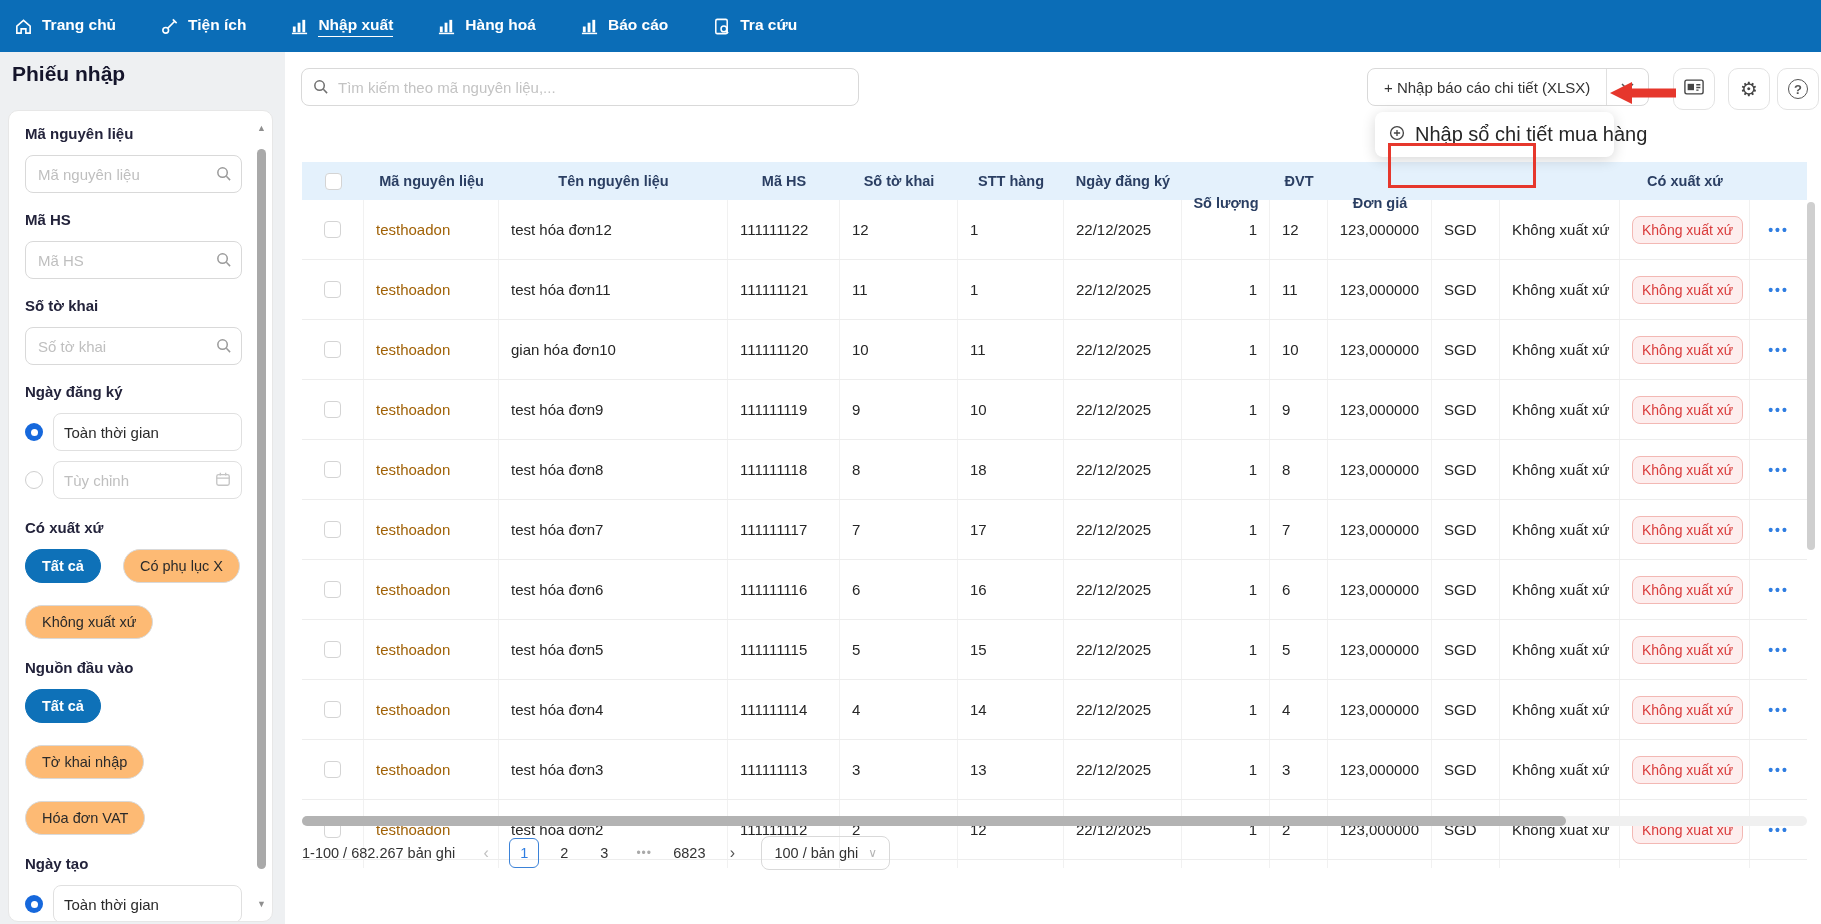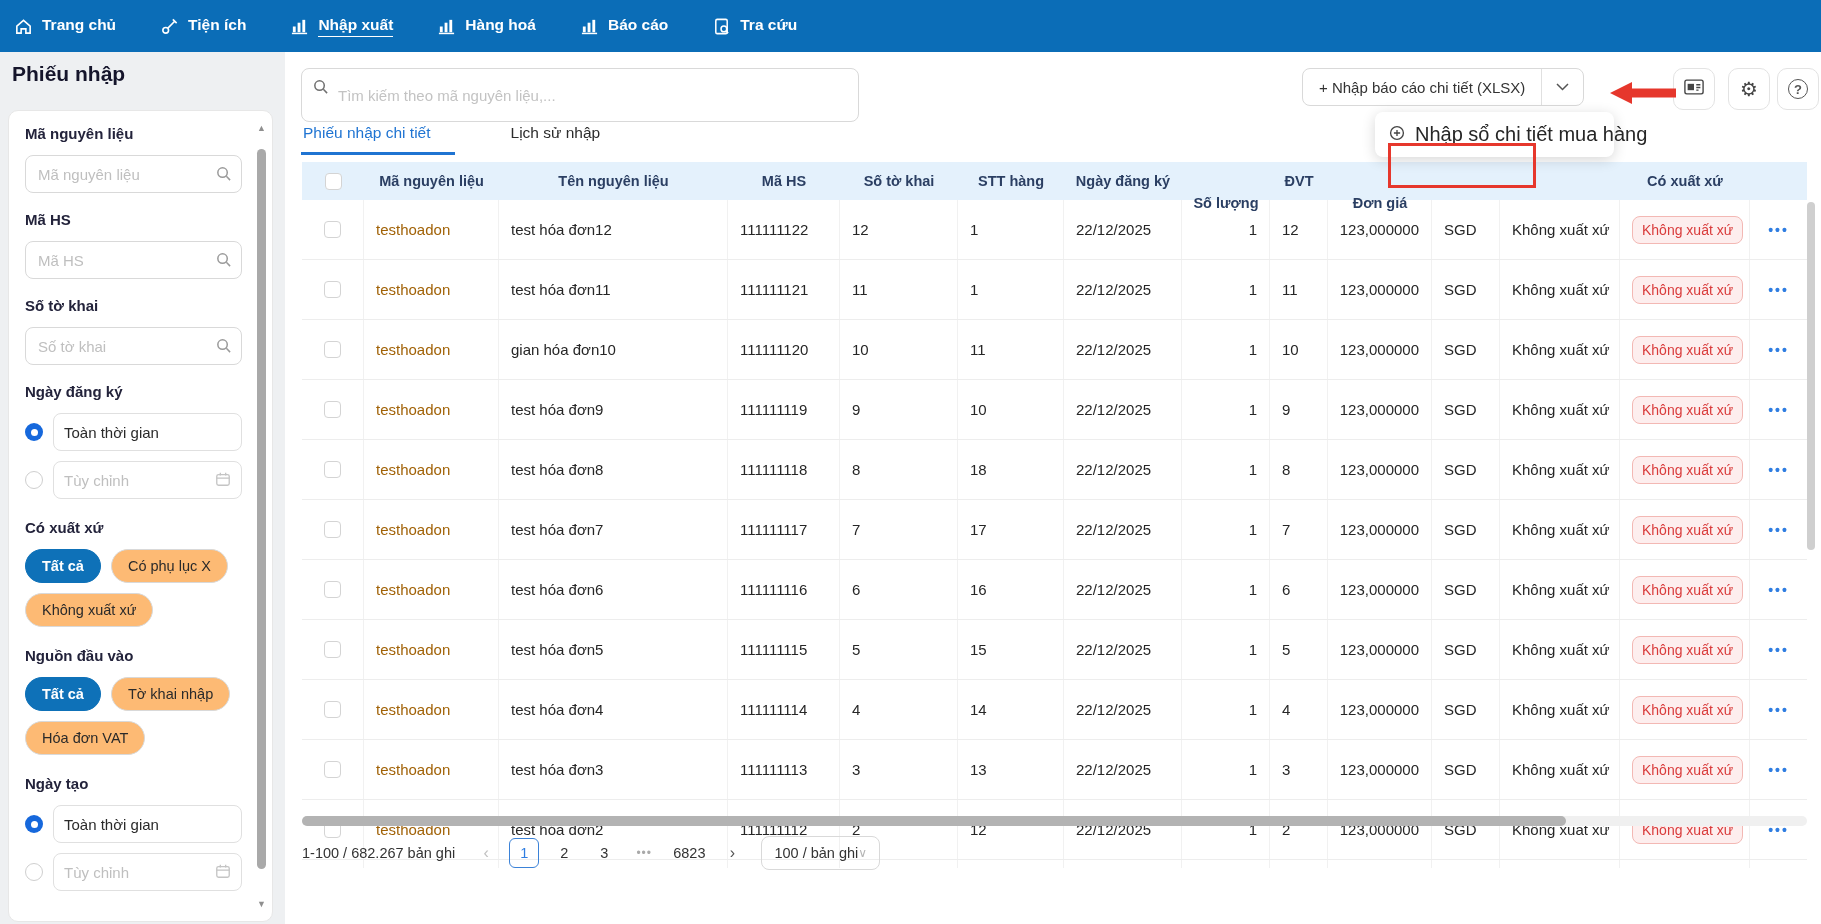--- a/index.html
+++ b/index.html
@@ -22,36 +22,36 @@
   .f-input input::placeholder { color:#bfbfbf; }
   .f-input .sicon { position:absolute; right:10px; top:10px; }
   .radio-row { display:flex; align-items:center; gap:10px; margin-bottom:10px; }
   .radio { width:18px; height:18px; border-radius:50%; flex:0 0 18px; }
   .radio.on { background:#1668dc; position:relative; }
   .radio.on::after { content:""; position:absolute; left:5.5px; top:5.5px; width:7px; height:7px; border-radius:50%; background:#fff; }
   .radio.off { border:1.5px solid #cfcfcf; background:#fff; }
   .radio-box { flex:1; height:38px; border:1px solid #e0e0e0; border-radius:8px; display:flex; align-items:center; padding:0 10px; font-size:15px; color:#2a2a2a; background:#fff; }
   .radio-box.ghost { color:#bfbfbf; justify-content:space-between; }
   .sec-gap { height:10px; }
-  .pill-wrap { display:flex; flex-wrap:wrap; gap:10px; margin-bottom:20px; }
+  .pill-wrap { display:flex; flex-wrap:wrap; gap:22px; margin-bottom:20px; }
   .pill { border:1px solid #d9d9d9; border-radius:19px; padding:8px 16px; font-size:14.5px; color:#2a2a2a; background:#fdba74; cursor:pointer; white-space:nowrap; }
   .pill.active { background:#0e71b8; border-color:#0e71b8; color:#fff; font-weight:bold; }
   
   .side-scroll { position:absolute; right:5px; top:12px; bottom:12px; width:11px; }
   .side-scroll .arr { position:absolute; left:0; width:11px; font-size:9px; color:#8f8f8f; text-align:center; }
   .side-scroll .thumb { position:absolute; left:1px; top:26px; bottom:40px; width:9px; border-radius:5px; background:#a9a9a9; }
 
   
   .main { position:absolute; left:285px; top:52px; width:1536px; height:872px; background:#fff; }
-  .search-wrap { position:absolute; left:16px; top:16px; width:558px; height:54px; }
+  .search-wrap { position:absolute; left:16px; top:16px; width:558px; height:38px; }
   .search-wrap input { width:100%; height:100%; border:1px solid #d9d9d9; border-radius:8px; padding:0 12px 0 36px; font-size:15px; font-family:inherit; color:#333; }
   .search-wrap input::placeholder { color:#c3c3c3; }
   .search-wrap .sicon { position:absolute; left:11px; top:10px; }
 
-  .import-btn { position:absolute; left:1017px; top:16px; height:38px; display:flex; align-items:stretch; border:1px solid #d9d9d9; border-radius:8px; background:#fff; cursor:pointer; }
+  .import-btn { position:absolute; left:1082px; top:16px; height:38px; display:flex; align-items:stretch; border:1px solid #d9d9d9; border-radius:8px; background:#fff; cursor:pointer; }
   .import-btn .txt { display:flex; align-items:center; padding:0 16px; font-size:15px; color:#333; white-space:nowrap; }
   .import-btn .chev { display:flex; align-items:center; justify-content:center; width:42px; border-left:1px solid #e0e0e0; }
 
   .icon-btn { position:absolute; top:16px; width:42px; height:42px; border:1px solid #e3e3e3; border-radius:10px; background:#fff; display:flex; align-items:center; justify-content:center; cursor:pointer; color:#444; }
   .icon-btn.b1 { left:1388px; } .icon-btn.b2 { left:1443px; } .icon-btn.b3 { left:1492px; }
   .help-circle { width:20px; height:20px; border:1.6px solid #555; border-radius:50%; font-size:13px; font-weight:bold; color:#555; display:flex; align-items:center; justify-content:center; }
 
   .tabs { position:absolute; left:16px; top:72px; display:flex; gap:56px; }
   .tab { font-size:15.5px; color:#2c2c2c; padding-bottom:10px; cursor:pointer; }
   .tab.active { color:#1f74d2; border-bottom:3px solid #1f74d2; padding-left:2px; padding-right:24px; }
@@ -80,21 +80,21 @@
   .vscroll .thumb { position:absolute; top:2px; left:0; width:8px; height:348px; background:#cfcfcf; border-radius:4px; }
 
   
   .pager { position:absolute; left:17px; top:778px; height:46px; width:1490px; display:flex; align-items:center; gap:10px; font-size:14.5px; color:#333; }
   .pg-summary { margin-right:8px; }
   .pg-arrow { width:26px; text-align:center; font-size:16px; cursor:pointer; }
   .pg-prev { color:#c0c0c0; } .pg-next { color:#555; }
   .pg-num { min-width:30px; height:30px; display:flex; align-items:center; justify-content:center; cursor:pointer; border-radius:6px; padding:0 4px; }
   .pg-num.active { border:1px solid #3b82d8; color:#2f7de1; }
   .pg-ellipsis { color:#a9a9a9; letter-spacing:1px; font-size:12px; }
-  .pg-size { margin-left:6px; height:34px; border:1px solid #d9d9d9; border-radius:8px; display:flex; align-items:center; gap:0; padding:0 12px; cursor:pointer; }
+  .pg-size { margin-left:6px; height:34px; border:1px solid #d9d9d9; border-radius:8px; display:flex; align-items:center; gap:10px; padding:0 12px; cursor:pointer; }
   .pg-size .chev { color:#b5b5b5; font-size:12px; }
 
   
   .dropdown { position:absolute; left:1375px; top:112px; width:239px; background:#fff; border-radius:8px; box-shadow:0 3px 14px rgba(0,0,0,.16); padding:6px 0; z-index:40; }
   .dd-item { display:flex; align-items:center; gap:10px; height:33px; padding:0 14px; font-size:20px; color:#262626; cursor:pointer; white-space:nowrap; }
   .red-box { position:absolute; left:1388px; top:143px; width:148px; height:45px; border:3px solid #e6372c; z-index:50; pointer-events:none; }
   .red-arrow { position:absolute; left:1608px; top:80px; z-index:50; pointer-events:none; }
 </style>
 </head>
 <body>
@@ -273,24 +273,20 @@
           <path d="M13.5 6 H18 M13.5 9 H18 M13.5 12 H16"></path>
         </svg></span>
   </div>
   <div class="icon-btn b2">
     <span style="font-family:'DejaVu Sans',sans-serif;font-size:20px;line-height:1;">⚙</span>
   </div>
   <div class="icon-btn b3">
     <span class="help-circle">?</span>
   </div>
 
-  <div class="tabs">
-    <span class="tab active">Phiếu nhập chi tiết</span>
-    <span class="tab">Lịch sử nhập</span>
-  </div>
 
   <div class="tbl">
     <div class="trow thead">
       <div class="cell c0">
           <span class="cbox"></span>
         </div>
       <div class="cell c1">Mã nguyên liệu</div>
       <div class="cell c2">Tên nguyên liệu</div>
       <div class="cell c3">Mã HS</div>
       <div class="cell c4">Số tờ khai</div>

